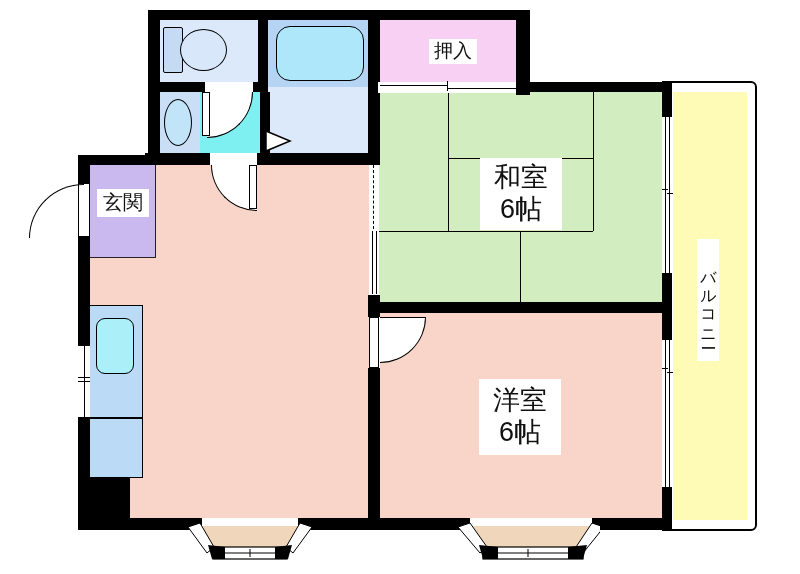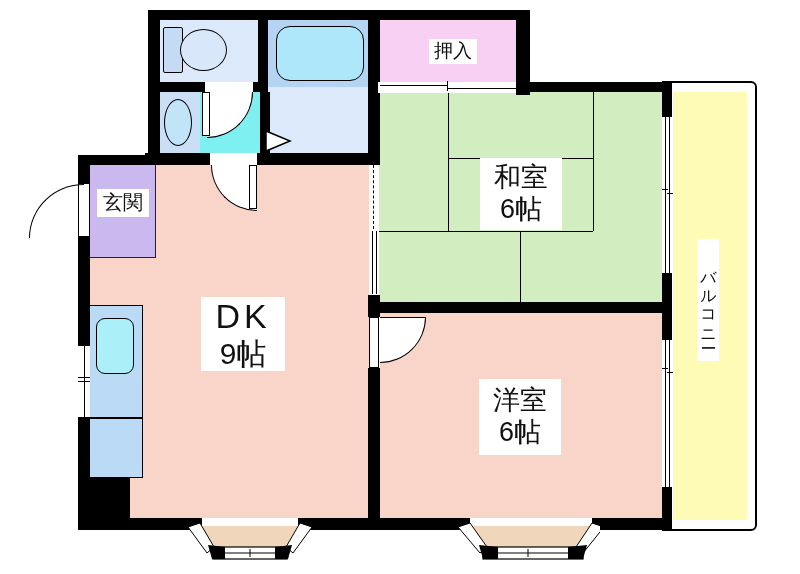--- a/index.html
+++ b/index.html
@@ -146,24 +146,20 @@
 
   <div class="lbl" style="left:429px;top:39px;width:48px;height:25px;font-size:19px;">
     <span>押入</span>
   </div>
 
   <div class="lbl" style="left:480px;top:158px;width:82px;height:72px;font-size:27px;">
     <span>和室</span>
     <span>6帖</span>
   </div>
 
-  <div class="lbl" style="left:201px;top:297px;width:84px;height:74px;">
-    <span style="font-size:34px;letter-spacing:4px;">DK</span>
-    <span style="font-size:30px;">9帖</span>
-  </div>
 
   <div class="lbl" style="left:479px;top:379px;width:82px;height:76px;font-size:27px;">
     <span>洋室</span>
     <span>6帖</span>
   </div>
 
   <div class="lbl vtext" style="left:697px;top:239px;width:22px;height:122px;font-size:16px;">
     <span>バルコニー</span>
   </div>
 

